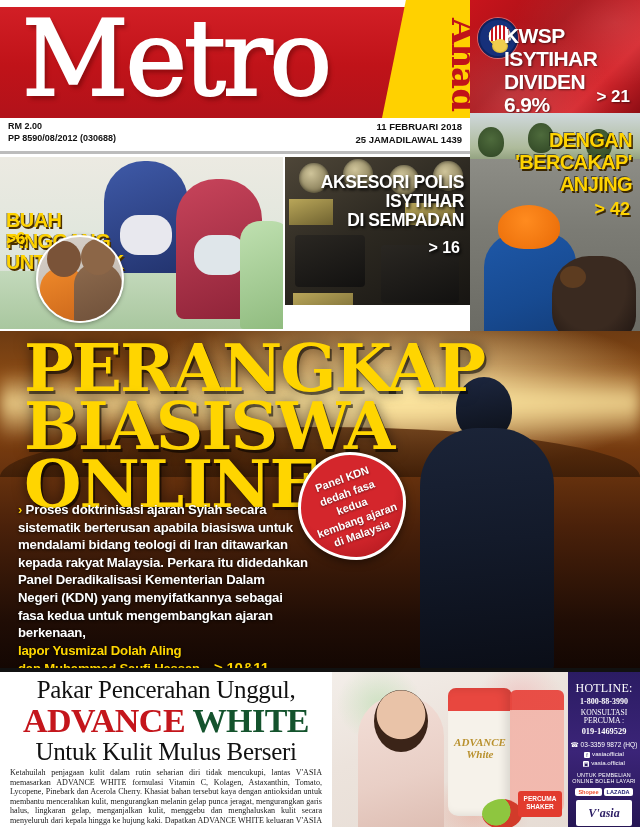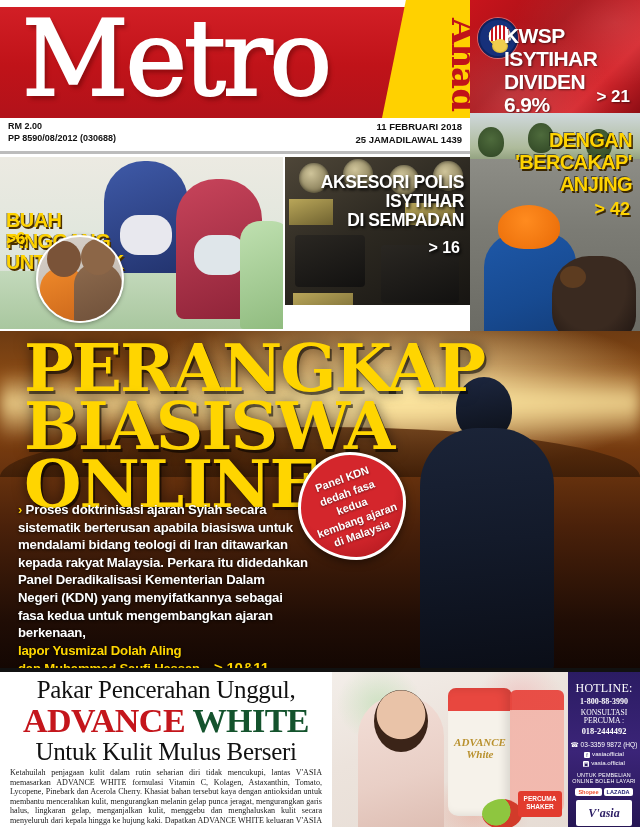--- a/index.html
+++ b/index.html
@@ -536,21 +536,21 @@
       </div>
       <div class="ad-shaker"></div>
       <div class="ad-fruit"></div>
       <div class="ad-promo">PERCUMA SHAKER</div>
     </div>
 
     <div class="ad-contact">
       <div class="c-hotline">HOTLINE:</div>
       <div class="c-num1">1-800-88-3990</div>
       <div class="c-kons">KONSULTASI PERCUMA :</div>
-      <div class="c-num2">018-2444492</div>
+      <div class="c-num2">019-1469529</div>
       <div class="c-hq">
         <span>☎</span>
         <span>03-3359 9872 (HQ)</span>
       </div>
       <div class="c-soc">
         <span class="sq">f</span><span>vasiaofficial</span>
       </div>
       <div class="c-soc">
         <span class="sq">▣</span><span>vasia.official</span>
       </div>

